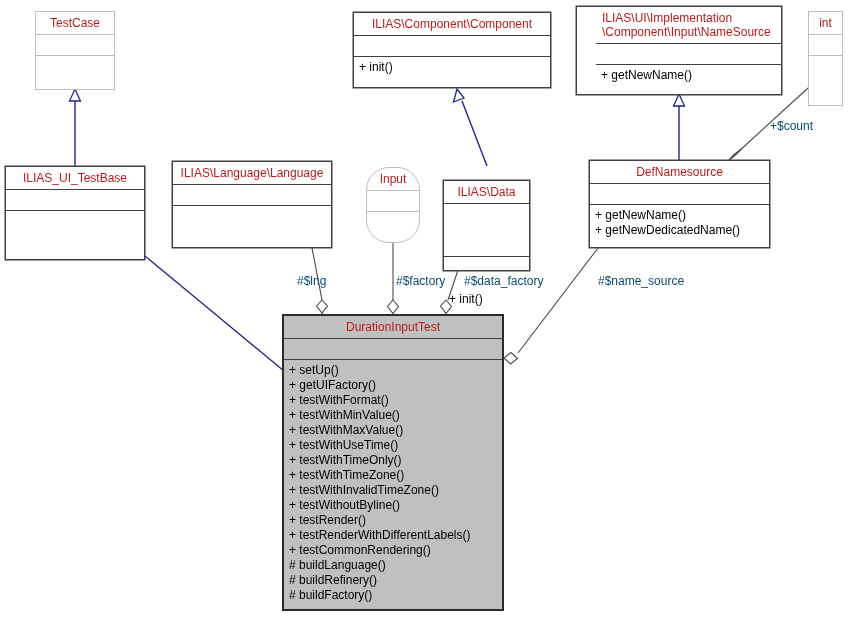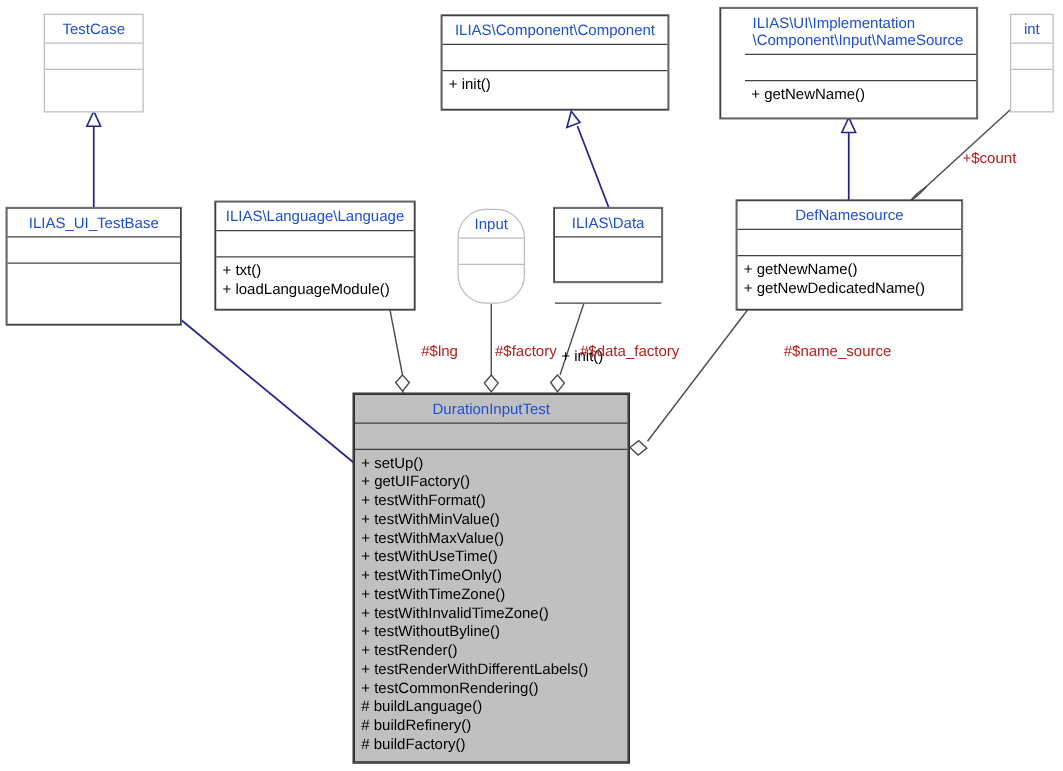--- a/index.html
+++ b/index.html
@@ -35,21 +35,21 @@
     border: 1px solid #bdbdbd;
   }
   .uml-box.highlight {
     background: #c0c0c0;
     border: 1px solid #2b2b2b;
     box-shadow: 0 0 0 1px #2b2b2b;
   }
   .uml-title {
     text-align: center;
     font-size: 12px;
-    color: #1d4ed8;
+    color: #b91c1c;
     line-height: 14px;
     padding: 4px 6px 4px 6px;
     white-space: pre-line;
   }
   .uml-box.solid .uml-title,
   .uml-box.highlight .uml-title {
     border-bottom: 1px solid #404040;
   }
   .uml-box.faded .uml-title {
     border-bottom: 1px solid #bdbdbd;
@@ -75,21 +75,21 @@
     color: #000000;
     line-height: 15px;
     padding: 3px 5px;
     white-space: pre-line;
     flex: 1 1 auto;
     min-height: 14px;
   }
   .edge-label {
     position: absolute;
     font-size: 12px;
-    color: #b91c1c;
+    color: #0c4a6e;
     white-space: nowrap;
     line-height: 13px;
   }
   svg.links {
     position: absolute;
     left: 0; top: 0;
     width: 850px;
     height: 617px;
     pointer-events: none;
   }
@@ -156,50 +156,48 @@
 
   <div class="uml-box solid" style="left:5px; top:166px; width:140px; height:94px;">
     <div class="uml-title">ILIAS_UI_TestBase</div>
     <div class="uml-attrs"></div>
     <div class="uml-ops"></div>
   </div>
 
   <div class="uml-box solid" style="left:172px; top:161px; width:160px; height:87px;">
     <div class="uml-title">ILIAS\Language\Language</div>
     <div class="uml-attrs"></div>
-    <div class="uml-ops">+ txt()
-+ loadLanguageModule()</div>
   </div>
 
   <div class="uml-box faded" style="left:366px; top:167px; width:54px; height:76px;border-radius:23px;">
     <div class="uml-title">Input</div>
     <div class="uml-attrs"></div>
     <div class="uml-ops"></div>
   </div>
 
-  <div class="uml-box solid" style="left:443px; top:166px; width:87px; height:60px;gap:32px;">
+  <div class="uml-box solid" style="left:443px; top:180px; width:87px; height:91px;gap:32px;">
     <div class="uml-title">ILIAS\Data</div>
     <div class="uml-attrs"></div>
     <div class="uml-ops">+ init()</div>
   </div>
 
-  <div class="uml-box solid" style="left:353px; top:12px; width:182px; height:76px;">
+  <div class="uml-box solid" style="left:353px; top:12px; width:198px; height:76px;">
     <div class="uml-title">ILIAS\Component\Component</div>
     <div class="uml-attrs"></div>
     <div class="uml-ops">+ init()</div>
   </div>
 
   <div class="uml-box solid" style="left:576px; top:6px; width:206px; height:89px;padding-left:19px;">
     <div class="uml-title" style="text-align:left;">ILIAS\UI\Implementation
 \Component\Input\NameSource</div>
     <div class="uml-attrs"></div>
     <div class="uml-ops">+ getNewName()</div>
   </div>
 
-  <div class="uml-box faded" style="left:808px; top:11px; width:35px; height:79px;">
+  <div class="uml-box faded" style="left:808px; top:11px; width:35px; height:95px;">
     <div class="uml-title">int</div>
     <div class="uml-attrs"></div>
     <div class="uml-ops"></div>
   </div>
 
   <div class="uml-box solid" style="left:589px; top:160px; width:181px; height:88px;">
     <div class="uml-title">DefNamesource</div>
     <div class="uml-attrs"></div>
     <div class="uml-ops">+ getNewName()
 + getNewDedicatedName()</div>
@@ -221,21 +219,21 @@
 + testRender()
 + testRenderWithDifferentLabels()
 + testCommonRendering()
 # buildLanguage()
 # buildRefinery()
 # buildFactory()</div>
   </div>
 
   <div class="edge-label" style="left:770px; top:120px;">+$count</div>
 
-  <div class="edge-label" style="left:297px; top:275px;margin-left:40px;">#$lng</div>
+  <div class="edge-label" style="left:297px; top:275px;">#$lng</div>
 
   <div class="edge-label" style="left:396px; top:275px;">#$factory</div>
 
   <div class="edge-label" style="left:464px; top:275px;">#$data_factory</div>
 
-  <div class="edge-label" style="left:598px; top:275px;margin-left:29px;">#$name_source</div>
+  <div class="edge-label" style="left:598px; top:275px;">#$name_source</div>
 
 </div>
 
 </body></html>

